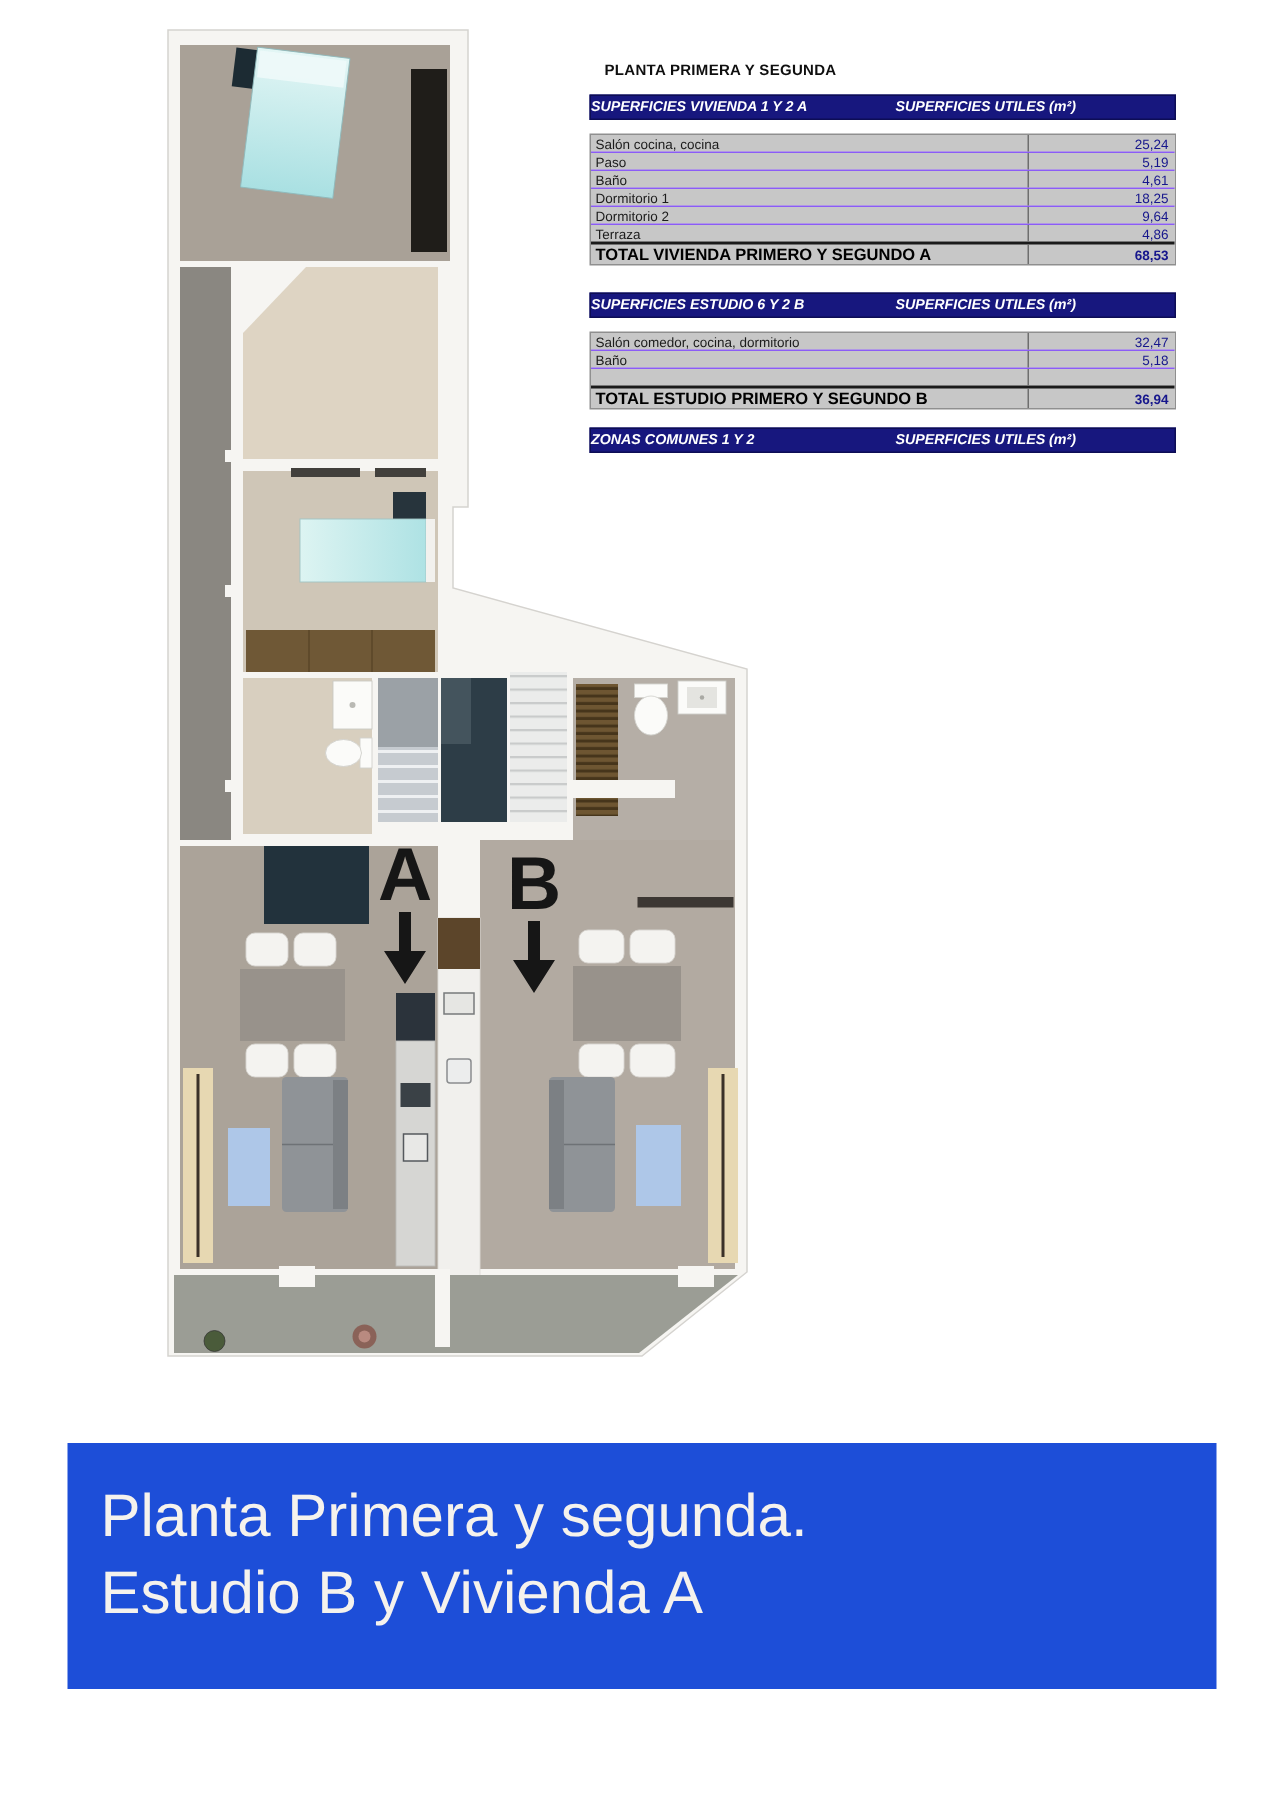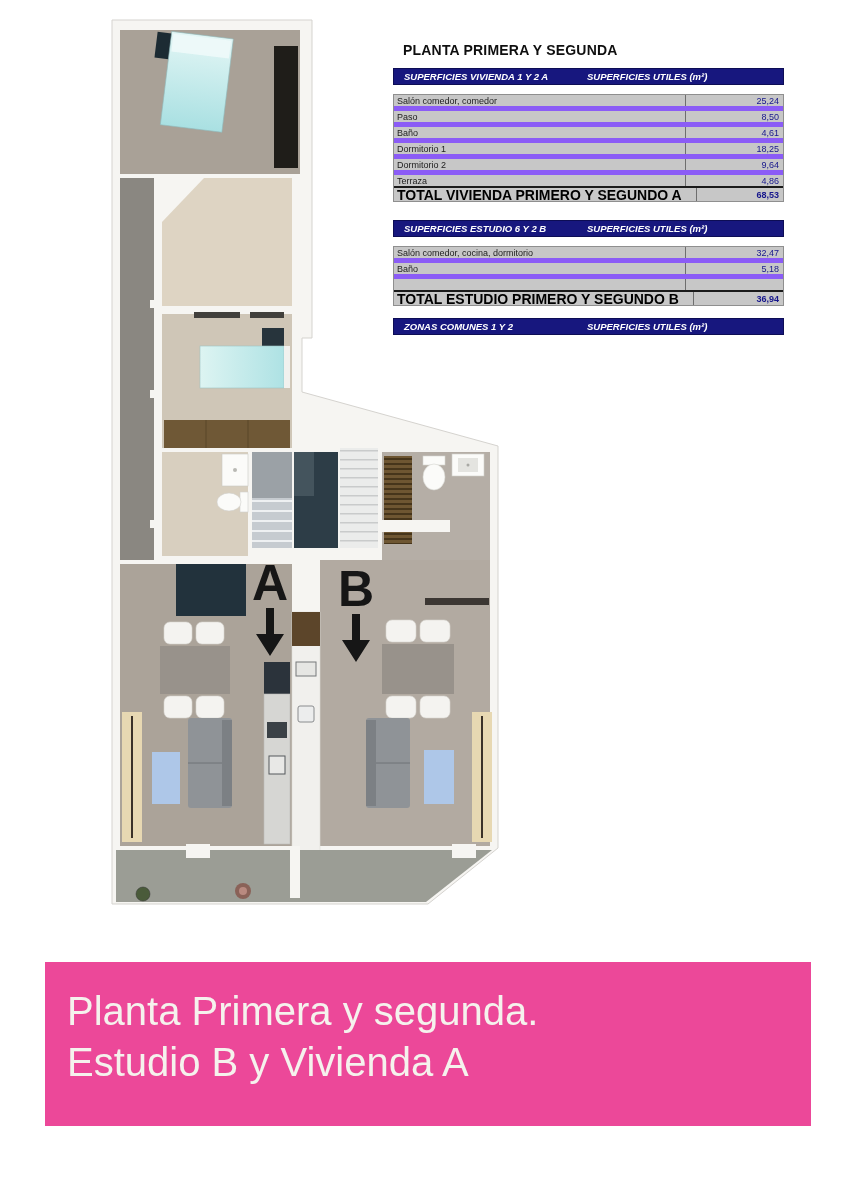--- a/index.html
+++ b/index.html
@@ -2,41 +2,41 @@
 <html><head>
 <meta charset="utf-8">
 <style>
   html,body{margin:0;padding:0;background:#ffffff;}
   .page{position:relative;width:848px;height:1200px;background:#ffffff;
         font-family:"Liberation Sans",sans-serif;overflow:hidden;}
   svg.floorplan{position:absolute;left:0;top:0;}
 
   
   .panel{position:absolute;left:393px;top:42px;width:391px;}
-  .panel-title{font-size:14px;font-weight:bold;color:#0f0f0f;margin:0 0 10px 10px;letter-spacing:.2px;}
+  .panel-title{font-size:10px;font-weight:bold;color:#0f0f0f;margin:0 0 10px 10px;letter-spacing:.2px;}
   .atable{margin-bottom:18px;}
   .atable.mid{margin-bottom:12px;}
   .thead{background:#17177E;color:#ffffff;font-style:italic;font-weight:bold;font-size:9.5px;
-         display:flex;align-items:center;height:13px;padding:1px 10px;border:1px solid #0d0d55;}
+         display:flex;align-items:center;height:13px;padding:1px 0;border:1px solid #0d0d55;}
   .thead .hl{flex:1;}
   .thead .hr{width:186px;}
   .tgap{height:9px;}
   .tbody{border:1px solid #8f8f8f;}
-  .trow{display:flex;background:#c7c7c7;border-top:5px solid #8b5cf6;height:11px;
+  .trow{display:flex;background:#c7c7c7;border-top:1px solid #8b5cf6;height:11px;
         align-items:center;font-size:9px;}
   .trow:first-child{border-top:none;}
   .tlabel{flex:1;padding-left:3px;color:#1c1c1c;white-space:nowrap;}
   .tval{width:93px;border-left:1px solid #6e6e6e;padding-right:4px;color:#16168c;
         align-self:stretch;display:flex;align-items:center;justify-content:flex-end;}
   .trow.total{border-top:2px solid #1a1a1a;height:13px;}
-  .trow.total .tlabel{font-weight:bold;color:#000;font-size:14px;}
+  .trow.total .tlabel{font-weight:bold;color:#000;font-size:11px;}
   .trow.total .tval{font-weight:bold;margin-left:14px;}
 
   
-  .banner{position:absolute;left:45px;top:962px;width:766px;height:164px;background:#ec4899;
+  .banner{position:absolute;left:45px;top:962px;width:766px;height:164px;background:#1d4ed8;
           color:#f5f2ed;font-size:40px;line-height:51px;box-sizing:border-box;
           padding:24px 0 0 22px;}
 </style>
 </head>
 <body>
 
 <div class="page">
 
   <svg class="floorplan" width="848" height="1200" viewBox="0 0 848 1200">
     <defs>
@@ -213,26 +213,26 @@
     <div class="panel-title">PLANTA PRIMERA Y SEGUNDA</div>
 
     <section class="atable">
       <div class="thead">
         <span class="hl">SUPERFICIES VIVIENDA 1 Y 2 A</span>
         <span class="hr">SUPERFICIES UTILES  (m²)</span>
       </div>
       <div class="tgap"></div>
       <div class="tbody">
         <div class="trow">
-          <span class="tlabel">Salón comedor, comedor</span>
+          <span class="tlabel">Salón cocina, cocina</span>
           <span class="tval">25,24</span>
         </div>
         <div class="trow">
           <span class="tlabel">Paso</span>
-          <span class="tval">8,50</span>
+          <span class="tval">5,19</span>
         </div>
         <div class="trow">
           <span class="tlabel">Baño</span>
           <span class="tval">4,61</span>
         </div>
         <div class="trow">
           <span class="tlabel">Dormitorio 1</span>
           <span class="tval">18,25</span>
         </div>
         <div class="trow">

